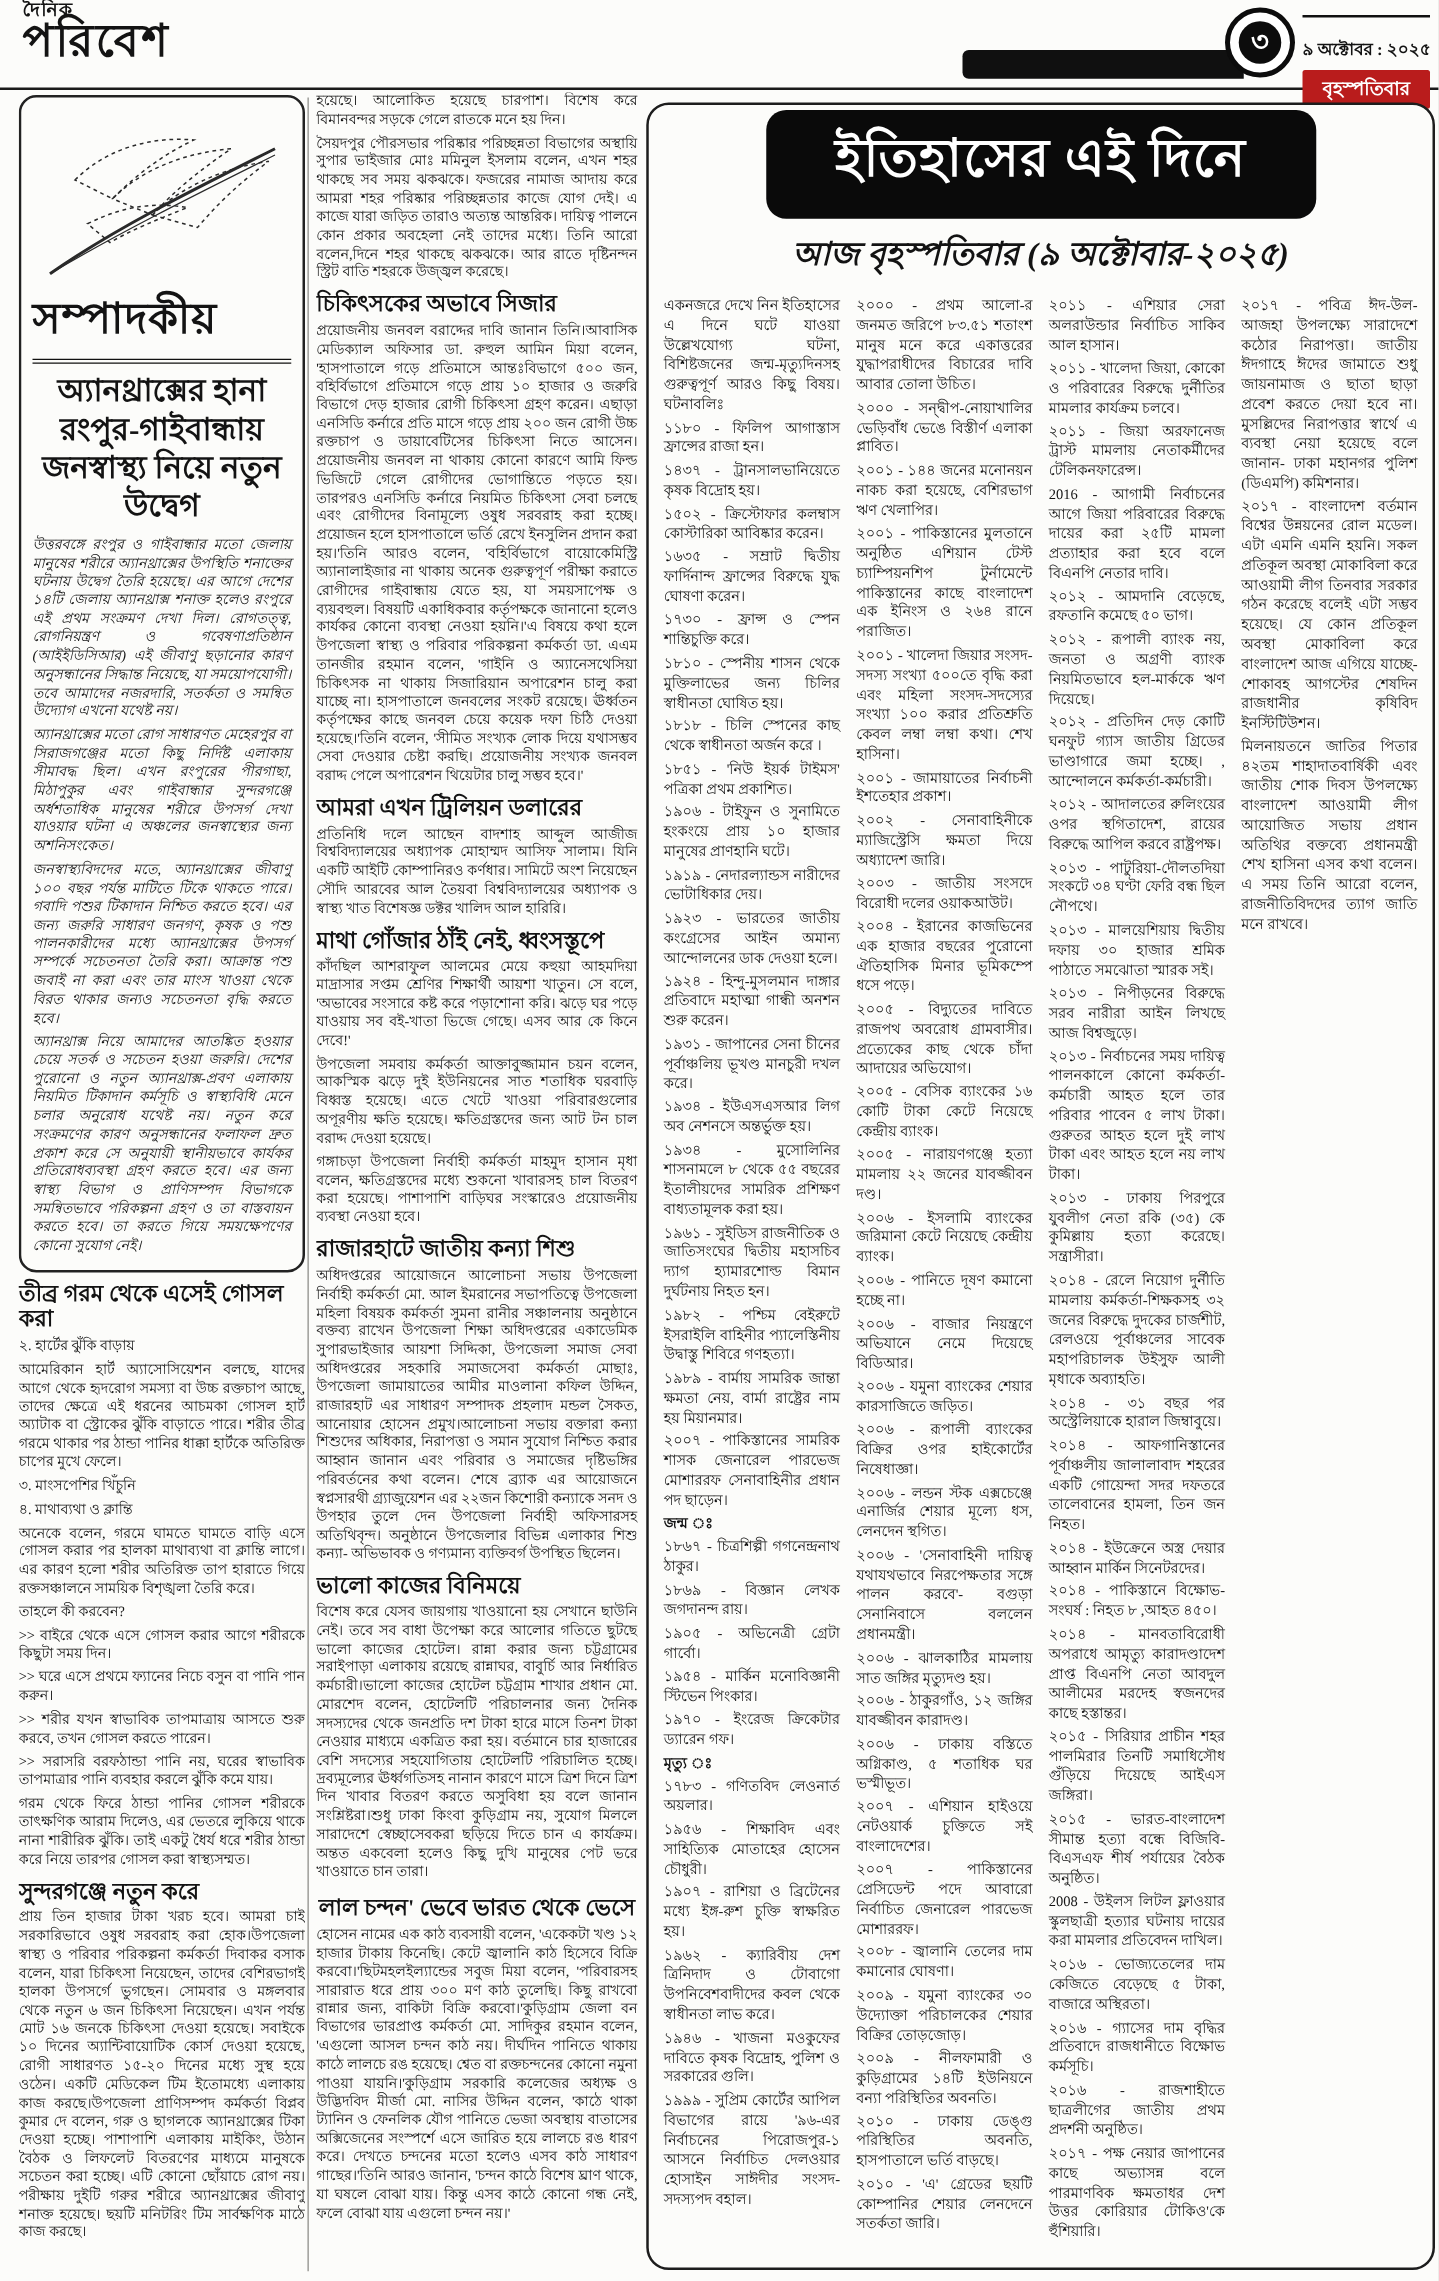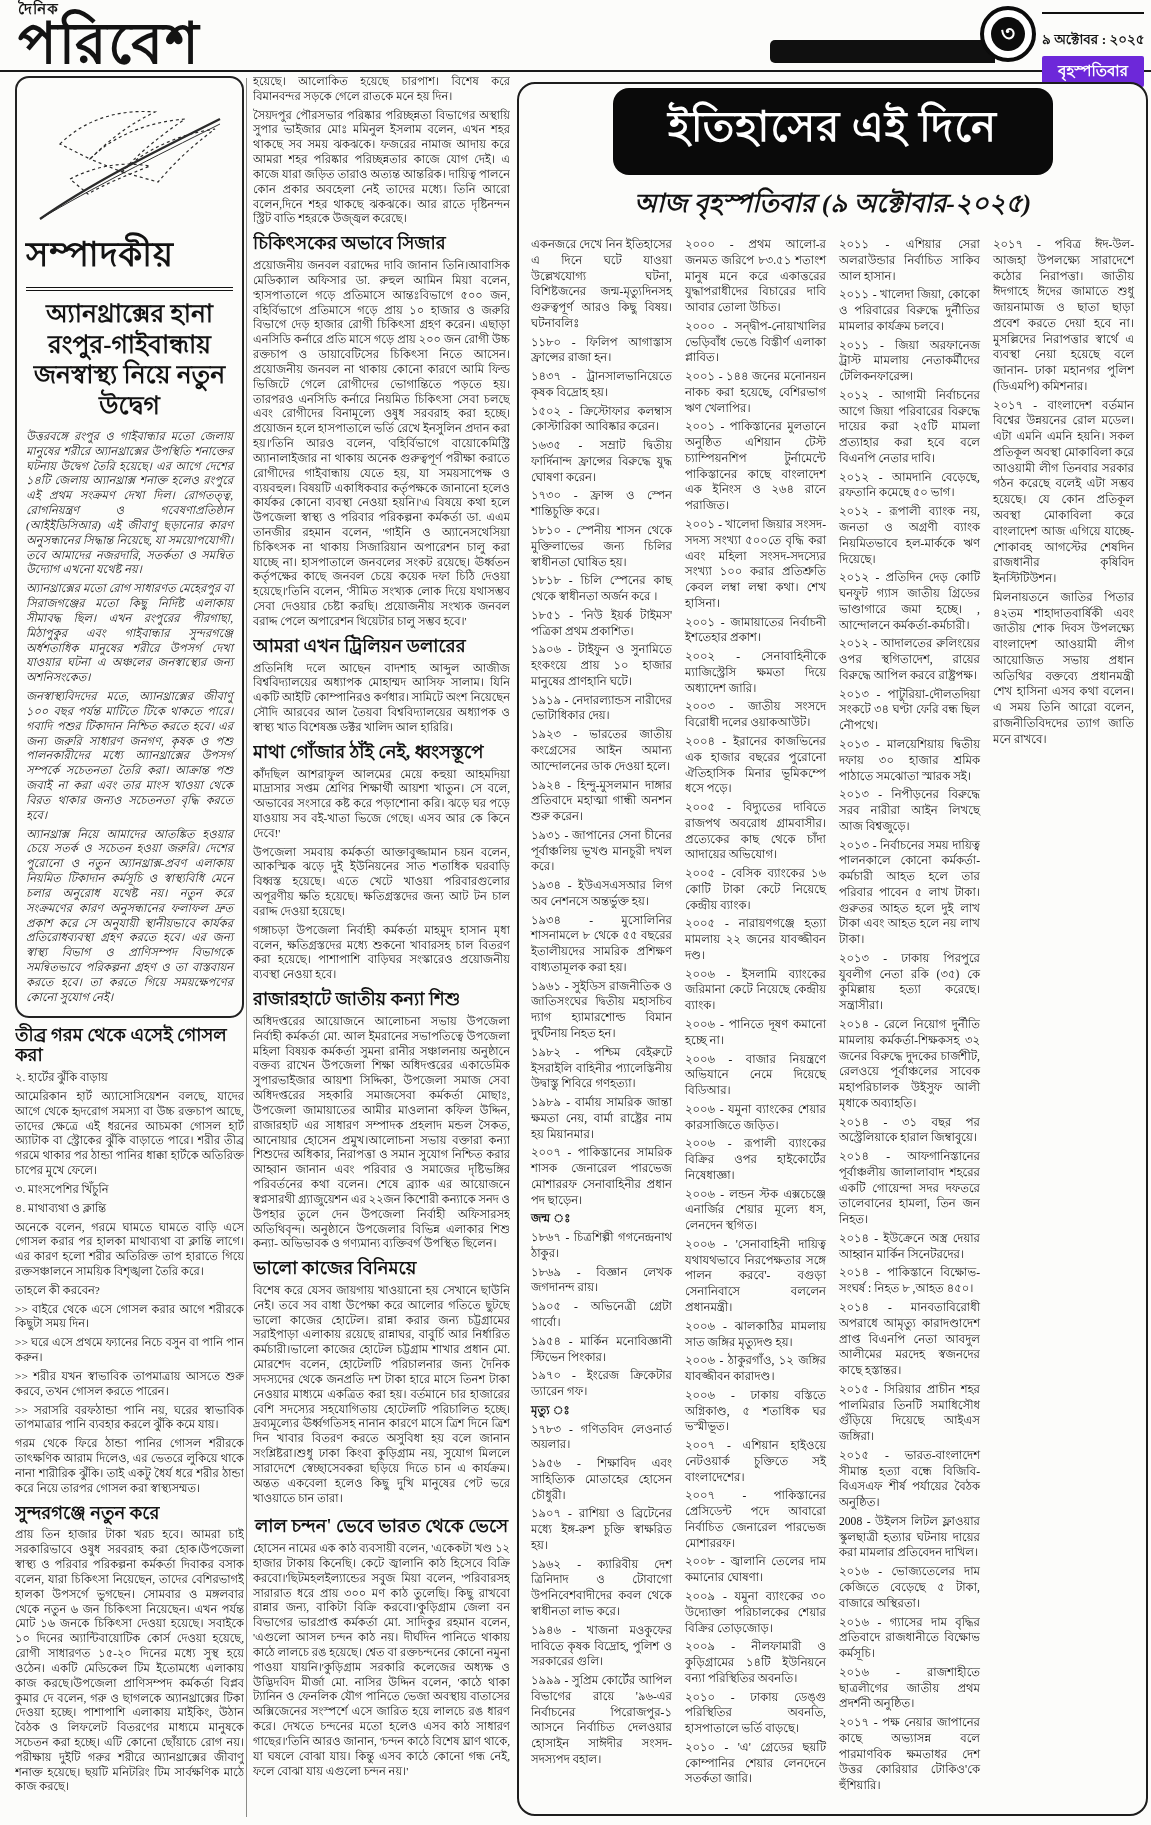--- a/index.html
+++ b/index.html
@@ -2,29 +2,29 @@
 <html lang="bn"><head>
 <meta charset="utf-8">
 <style>
   html,body{margin:0;padding:0;background:#d9d9d4;}
   .page{position:relative;width:1151px;height:1825px;margin:0 auto;background:#fcfcfa;color:#131313;
         font-family:"Liberation Serif", serif; overflow:hidden;}
   
   .masthead{position:absolute;left:0;top:0;width:1151px;height:70px;border-bottom:2px solid #1a1a1a;}
   .logo{position:absolute;left:18px;top:2px;line-height:1;}
   .logo-top{display:block;font-size:15px;font-weight:bold;letter-spacing:1px;}
-  .logo-main{display:block;font-size:57px;font-weight:900;letter-spacing:2px;margin-top:-2px;}
+  .logo-main{display:block;font-size:36px;font-weight:900;letter-spacing:2px;margin-top:-2px;}
   .mast-bar{position:absolute;left:770px;top:40px;width:225px;height:23px;background:#101010;border-radius:5px 0 0 5px;}
   .page-circle{position:absolute;left:980px;top:6px;width:48px;height:48px;border:4px solid #0c0c0c;border-radius:50%;
                background:#fff;display:flex;align-items:center;justify-content:center;}
   .page-circle-inner{width:34px;height:34px;background:#0c0c0c;border-radius:50%;color:#fff;display:flex;
                align-items:center;justify-content:center;font-size:22px;font-weight:bold;}
   .date-block{position:absolute;left:1042px;top:12px;width:102px;}
   .date-line{border-top:2px solid #101010;padding-top:15px;font-size:13.5px;font-weight:bold;text-align:center;white-space:nowrap;}
-  .day-box{margin-top:4px;background:#6d28d9;color:#fff;font-size:15px;font-weight:bold;text-align:center;
+  .day-box{margin-top:4px;background:#b91c1c;color:#fff;font-size:15px;font-weight:bold;text-align:center;
            padding:3px 0;border-radius:2px;}
   
   .vrule{position:absolute;left:246px;top:78px;bottom:8px;width:1px;background:#8a8a86;}
   .col-left{position:absolute;left:15px;top:76px;width:229px;height:1742px;overflow:hidden;}
   .col-mid{position:absolute;left:253px;top:74px;width:257px;height:1746px;overflow:hidden;}
   .history{position:absolute;left:517px;top:82px;width:627px;height:1730px;border:2px solid #1d1d1d;border-radius:18px;
            overflow:hidden;background:#fcfcfa;}
   
   .ed-box{border:2px solid #222;border-radius:14px;padding:6px 9px 8px;margin-bottom:6px;}
   .feather{display:block;margin:0 auto;}
@@ -235,21 +235,21 @@
         <p class="h-entry">২০০৭ - এশিয়ান হাইওয়ে নেটওয়ার্ক চুক্তিতে সই বাংলাদেশের।</p>
         <p class="h-entry">২০০৭ - পাকিস্তানের প্রেসিডেন্ট পদে আবারো নির্বাচিত জেনারেল পারভেজ মোশাররফ।</p>
         <p class="h-entry">২০০৮ - জ্বালানি তেলের দাম কমানোর ঘোষণা।</p>
         <p class="h-entry">২০০৯ - যমুনা ব্যাংকের ৩০ উদ্যোক্তা পরিচালকের শেয়ার বিক্রির তোড়জোড়।</p>
         <p class="h-entry">২০০৯ - নীলফামারী ও কুড়িগ্রামের ১৪টি ইউনিয়নে বন্যা পরিস্থিতির অবনতি।</p>
         <p class="h-entry">২০১০ - ঢাকায় ডেঙ্গু পরিস্থিতির অবনতি, হাসপাতালে ভর্তি বাড়ছে।</p>
         <p class="h-entry">২০১০ - 'এ' গ্রেডের ছয়টি কোম্পানির শেয়ার লেনদেনে সতর্কতা জারি।</p>
         <p class="h-entry">২০১১ - এশিয়ার সেরা অলরাউন্ডার নির্বাচিত সাকিব আল হাসান।</p>
         <p class="h-entry">২০১১ - খালেদা জিয়া, কোকো ও পরিবারের বিরুদ্ধে দুর্নীতির মামলার কার্যক্রম চলবে।</p>
         <p class="h-entry">২০১১ - জিয়া অরফানেজ ট্রাস্ট মামলায় নেতাকর্মীদের টেলিকনফারেন্স।</p>
-        <p class="h-entry">২০১২ - আগামী নির্বাচনের আগে জিয়া পরিবারের বিরুদ্ধে দায়ের করা ২৫টি মামলা প্রত্যাহার করা হবে বলে বিএনপি নেতার দাবি।</p>
+        <p class="h-entry">2016 - আগামী নির্বাচনের আগে জিয়া পরিবারের বিরুদ্ধে দায়ের করা ২৫টি মামলা প্রত্যাহার করা হবে বলে বিএনপি নেতার দাবি।</p>
         <p class="h-entry">২০১২ - আমদানি বেড়েছে, রফতানি কমেছে ৫০ ভাগ।</p>
         <p class="h-entry">২০১২ - রূপালী ব্যাংক নয়, জনতা ও অগ্রণী ব্যাংক নিয়মিতভাবে হল-মার্ককে ঋণ দিয়েছে।</p>
         <p class="h-entry">২০১২ - প্রতিদিন দেড় কোটি ঘনফুট গ্যাস জাতীয় গ্রিডের ভাণ্ডাগারে জমা হচ্ছে। , আন্দোলনে কর্মকর্তা-কর্মচারী।</p>
         <p class="h-entry">২০১২ - আদালতের রুলিংয়ের ওপর স্থগিতাদেশ, রায়ের বিরুদ্ধে আপিল করবে রাষ্ট্রপক্ষ।</p>
         <p class="h-entry">২০১৩ - পাটুরিয়া-দৌলতদিয়া সংকটে ৩৪ ঘণ্টা ফেরি বন্ধ ছিল নৌপথে।</p>
         <p class="h-entry">২০১৩ - মালয়েশিয়ায় দ্বিতীয় দফায় ৩০ হাজার শ্রমিক পাঠাতে সমঝোতা স্মারক সই।</p>
         <p class="h-entry">২০১৩ - নিপীড়নের বিরুদ্ধে সরব নারীরা আইন লিখছে আজ বিশ্বজুড়ে।</p>
         <p class="h-entry">২০১৩ - নির্বাচনের সময় দায়িত্ব পালনকালে কোনো কর্মকর্তা-কর্মচারী আহত হলে তার পরিবার পাবেন ৫ লাখ টাকা। গুরুতর আহত হলে দুই লাখ টাকা এবং আহত হলে নয় লাখ টাকা।</p>
         <p class="h-entry">২০১৩ - ঢাকায় পিরপুরে যুবলীগ নেতা রকি (৩৫) কে কুমিল্লায় হত্যা করেছে। সন্ত্রাসীরা।</p>
         <p class="h-entry">২০১৪ - রেলে নিয়োগ দুর্নীতি মামলায় কর্মকর্তা-শিক্ষকসহ ৩২ জনের বিরুদ্ধে দুদকের চার্জশীট, রেলওয়ে পূর্বাঞ্চলের সাবেক মহাপরিচালক উইসুফ আলী মৃধাকে অব্যাহতি।</p>

